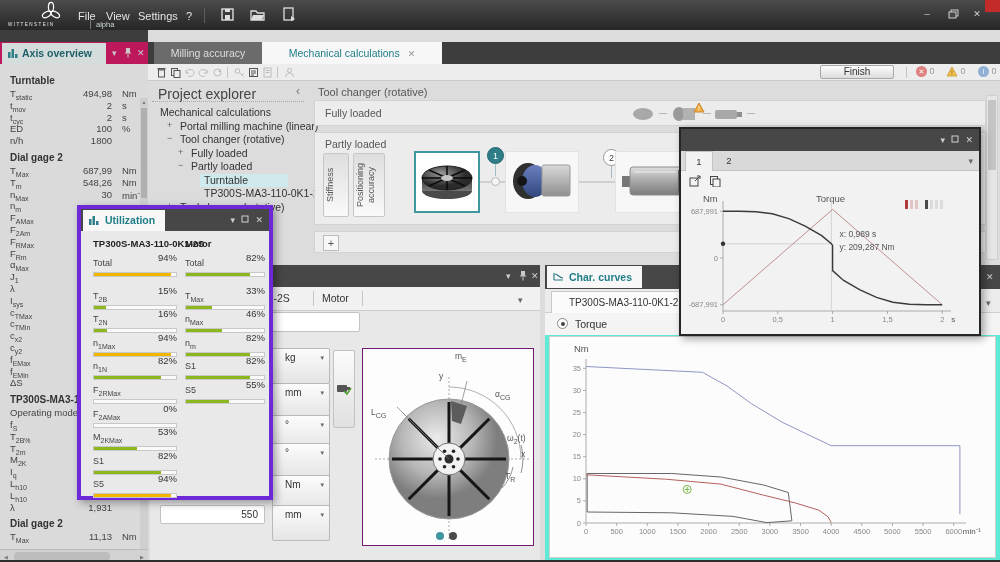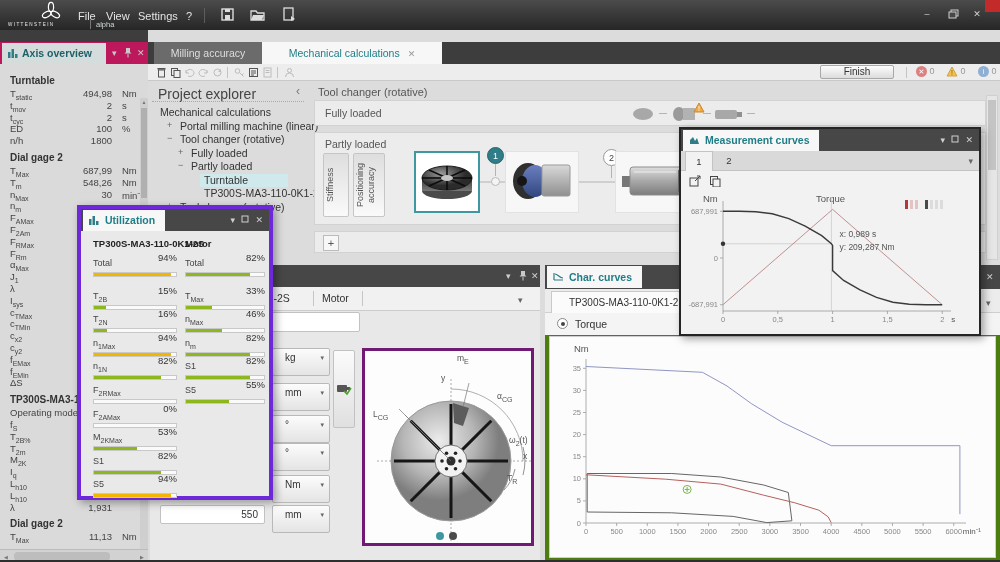--- a/index.html
+++ b/index.html
@@ -115,31 +115,31 @@
   .u-track { position:relative; margin-top:2px; height:5px; background:#fafafa; border:1px solid #c8c8c8; }
   .u-fill { position:absolute; left:0; top:0; height:3px; }
 
   
   #center { position:absolute; left:150px; top:265px; width:390px; height:297px; background:#e8e8e8; z-index:2; }
   .ctabbar { position:absolute; left:0; top:22px; width:100%; height:24px; background:#f1f1f1; border-bottom:1px solid #ccc; }
   .ctab { position:absolute; top:5px; font-size:10.5px; color:#333; white-space:nowrap; }
   .ctab-sep { position:absolute; top:4px; width:1px; height:15px; background:#c6c6c6; }
   .field { position:absolute; background:#fff; border:1px solid #c2c2c2; border-radius:2px; font-size:10px;
     color:#333; line-height:17px; }
-  .unitbox { position:absolute; width:58px; height:28px; background:linear-gradient(#fcfcfc,#e4e4e4);
+  .unitbox { position:absolute; width:58px; height:36px; background:linear-gradient(#fcfcfc,#e4e4e4);
     border:1px solid #b9b9b9; border-radius:2px; font-size:10px; color:#333; line-height:17px; padding-left:12px; }
   .unitbox .dd { position:absolute; right:5px; top:0; font-size:7px; color:#666; }
   .tallbtn { position:absolute; left:183px; top:85px; width:22px; height:78px; background:linear-gradient(#fbfbfb,#e0e0e0);
     border:1px solid #c2c2c2; border-radius:2px; }
-  .diagram { position:absolute; left:212px; top:83px; width:172px; height:198px; background:#fdfdfd; border:3px solid #701a75; }
+  .diagram { position:absolute; left:212px; top:83px; width:172px; height:198px; background:#fdfdfd; border:1px solid #701a75; }
   .dlab { position:absolute; font-size:8.5px; color:#555; white-space:nowrap; }
   .dot { position:absolute; width:8px; height:8px; border-radius:50%; }
 
   
-  #charp { position:absolute; left:545px; top:265px; width:455px; height:297px; background:#4d7c0f; z-index:2; }
+  #charp { position:absolute; left:545px; top:265px; width:455px; height:297px; background:#5eead4; z-index:2; }
   #charp .phead { height:24px; }
   .chtabbar { position:absolute; left:0; top:24px; width:100%; height:24px; background:#ececec; border-bottom:1px solid #cfcfcf; }
   .chtab1 { position:absolute; left:6px; top:2px; width:152px; height:22px; background:#fbfbfb; border:1px solid #c9c9c9;
     border-bottom:none; font-size:10px; color:#333; text-align:center; line-height:21px; }
   .chtab2 { position:absolute; left:166px; top:6px; font-size:10px; color:#555; }
   .radio-row { position:absolute; left:0; top:48px; width:100%; height:22px; background:#f4f4f4; }
   .radio { position:absolute; left:12px; top:5px; width:11px; height:11px; border:1px solid #888; border-radius:50%; background:#fff; }
   .radio::after { content:""; position:absolute; left:2.5px; top:2.5px; width:4px; height:4px; border-radius:50%; background:#444; }
   .radio-lab { position:absolute; left:30px; top:5px; font-size:10.5px; color:#333; }
   .chart-body { position:absolute; left:4px; top:71px; width:447px; height:222px; background:#fcfcfc; border:1px solid #cfcfcf; }
@@ -746,26 +746,20 @@
             </div></div>
           <div class="u-row"><span class="u-lab">S5</span><span class="u-pct">55%</span><div class="u-track">
               <div class="u-fill" style="width: 55%; background: rgb(140, 183, 30);"></div>
             </div></div>
         </div>
       </div>
   </div>
 
   <div id="meas">
     <div class="phead">
-      <div class="ptab">
-        <svg width="11" height="10">
-            <path d="M1 9 L1 5 4 2 6 6 8 3 10 9 Z" fill="#2e7d87"></path>
-          </svg>
-        <span>Measurement curves</span>
-      </div>
       <span class="pctl" style="right:34px">▾</span>
       <span class="pctl" style="right:20px"><svg width="8" height="8">
             <rect x="1" y="1" width="6" height="6" fill="none" stroke="#cfcfcf"></rect>
           </svg></span>
       <span class="pctl" style="right:6px">✕</span>
     </div>
     <div class="mtabs">
       <span class="mt on" style="left:4px">1</span>
       <span class="mt" style="left:34px">2</span>
       <span class="pctl" style="right:6px; top:4px; color:#666">▾</span>

